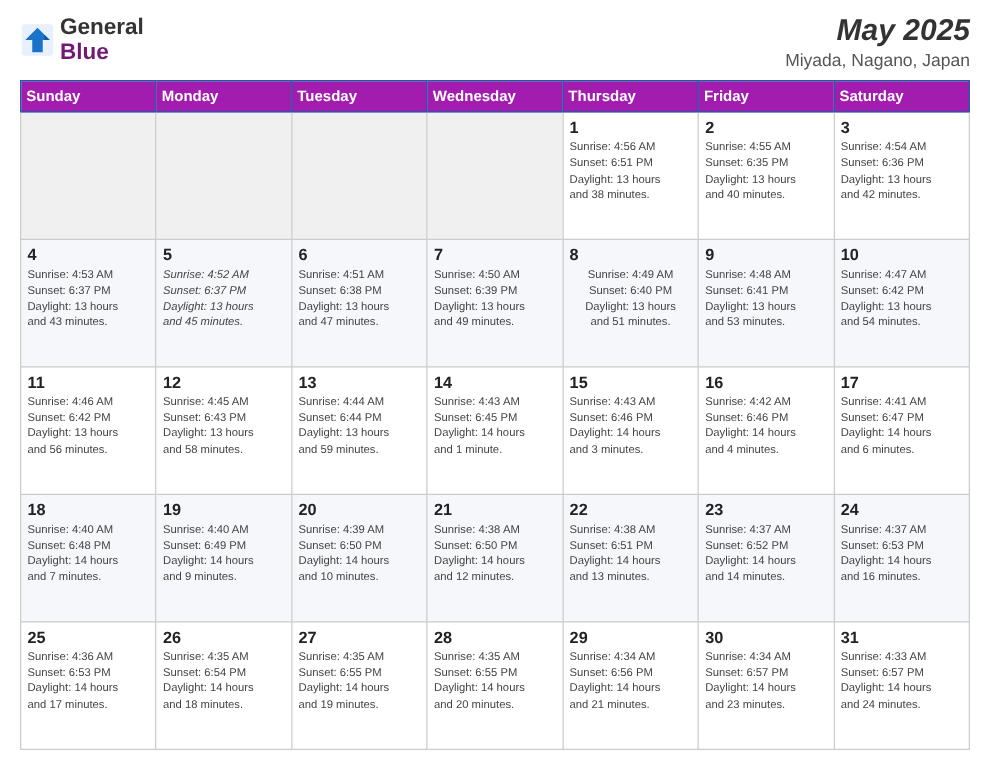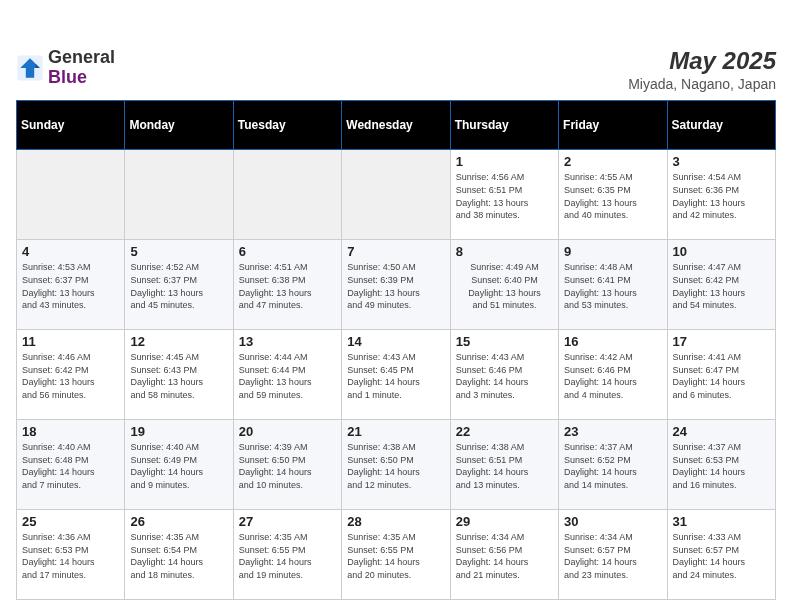--- a/index.html
+++ b/index.html
@@ -15,21 +15,20 @@
       height: 612px;
       padding: 12px 16px;
       display: flex;
       flex-direction: column;
     }
     .header {
       display: flex;
       justify-content: space-between;
       align-items: flex-start;
       margin-bottom: 8px;
-      margin-top: 36px;
     }
     .logo {
       display: flex;
       align-items: center;
       gap: 4px;
     }
     .logo-text {
       font-size: 18px;
       font-weight: bold;
       color: #333;
@@ -58,25 +57,25 @@
       margin-top: 2px;
     }
     .calendar {
       flex: 1;
       border: 1px solid #ccc;
       border-collapse: collapse;
       width: 100%;
       table-layout: fixed;
     }
     .calendar th {
-      background: #000000;
+      background: #a21caf;
       color: #fff;
       font-size: 12px;
       font-weight: bold;
-      padding: 17px 4px;
+      padding: 5px 4px;
       text-align: left;
       border: 1px solid #1560a8;
     }
     .calendar td {
       border: 1px solid #ccc;
       vertical-align: top;
       padding: 4px 5px;
       font-size: 9.5px;
       color: #333;
       background: #fff;
@@ -172,21 +171,21 @@
         <tr>
           <td>
             <span class="day-num">4</span>
             <div class="day-info" style="white-space: pre-line;">Sunrise: 4:53 AM
 Sunset: 6:37 PM
 Daylight: 13 hours
 and 43 minutes.</div>
           </td>
           <td>
             <span class="day-num">5</span>
-            <div class="day-info" style="white-space: pre-line;">Sunrise: 4:52 AM
+            <div class="day-info" style="white-space: pre-line; font-style: italic;">Sunrise: 4:52 AM
 Sunset: 6:37 PM
 Daylight: 13 hours
 and 45 minutes.</div>
           </td>
           <td>
             <span class="day-num">6</span>
             <div class="day-info" style="white-space: pre-line;">Sunrise: 4:51 AM
 Sunset: 6:38 PM
 Daylight: 13 hours
 and 47 minutes.</div>

